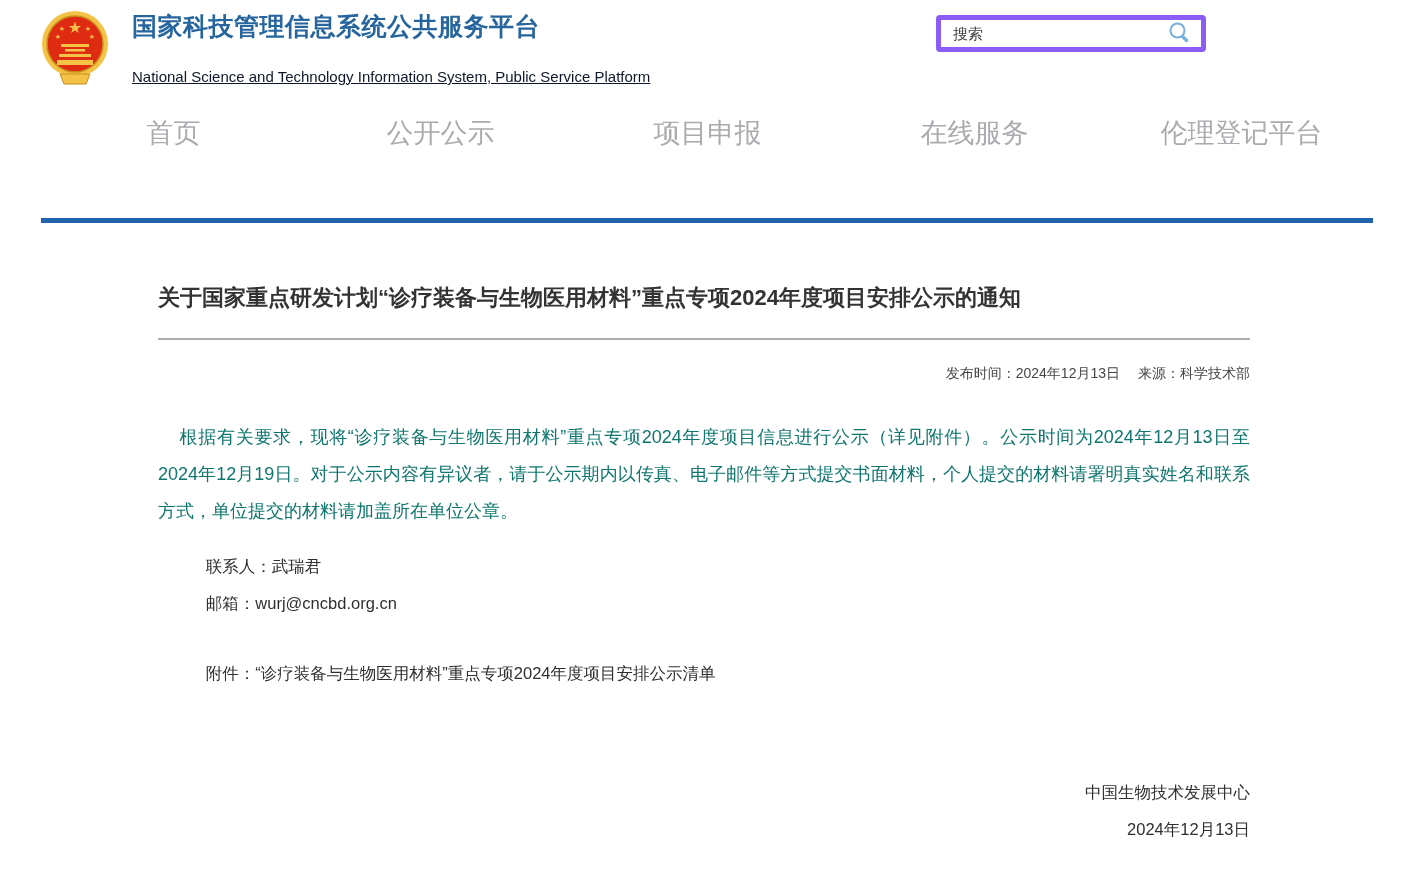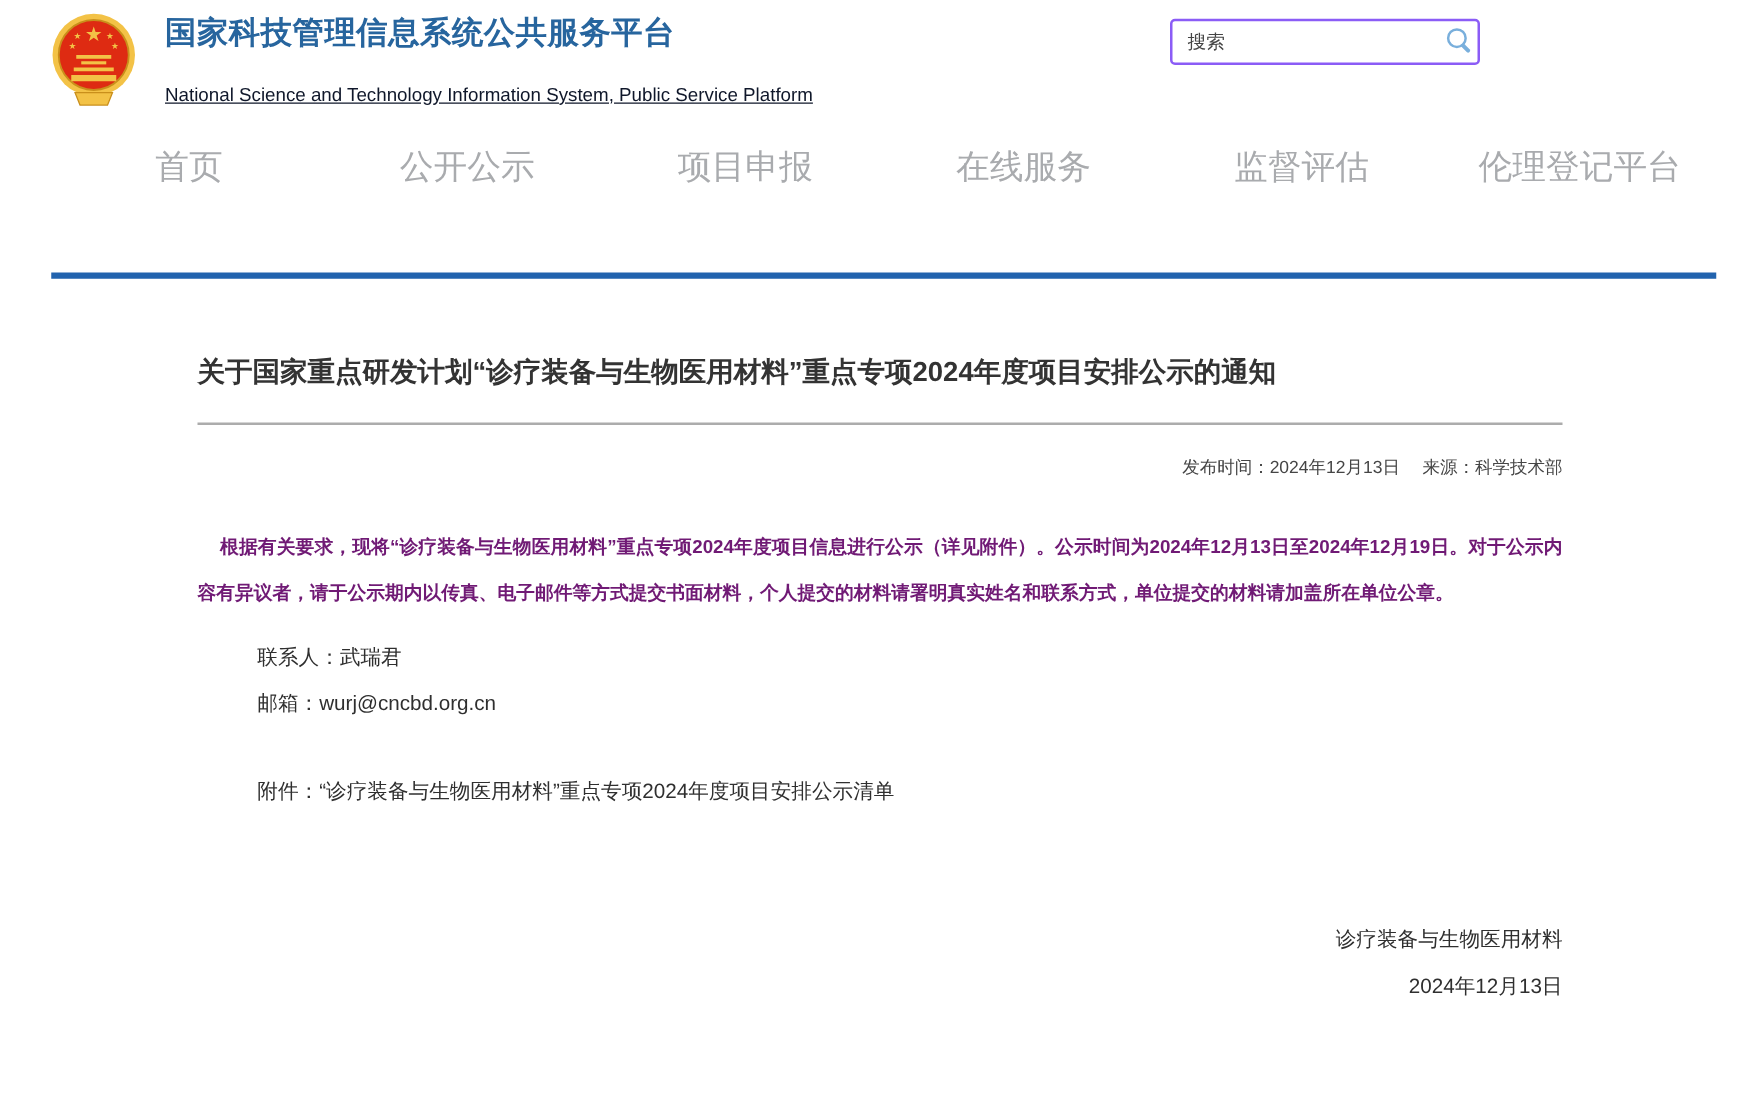--- a/index.html
+++ b/index.html
@@ -16,22 +16,22 @@
   .brand { position:absolute; left:40px; top:8px; display:flex; align-items:flex-start; cursor:pointer; }
   .emblem { width:70px; height:80px; flex:0 0 auto; }
   .brand-text { margin-left:22px; padding-top:4px; }
   .site-title {
     font-size:25px; font-weight:bold; color:#27659E;
     letter-spacing:0.5px; line-height:1.15; white-space:nowrap;
   }
   .site-subtitle { margin-top:27px; font-size:15px; color:#0f172a; white-space:nowrap;text-decoration:underline; }
 
   .search-box {
-    position:absolute; left:936px; top:15px; width:248px; height:37px;
-    border:2px solid #8b5cf6; border-radius:4px; box-sizing:border-box;
+    position:absolute; left:936px; top:15px; width:270px; height:37px;
+    border:5px solid #8b5cf6; border-radius:4px; box-sizing:border-box;
     display:flex; align-items:center; background:#fff;
   }
   .search-box input {
     flex:1; border:none; outline:none; background:transparent;
     padding:0 0 0 12px; font-size:15px; color:#333;
     font-family:"Liberation Sans","DejaVu Sans",sans-serif;
   }
   .search-box input::placeholder { color:#444; opacity:1; }
   .search-btn {
     width:44px; height:100%; display:flex; align-items:center; justify-content:center;
@@ -65,22 +65,22 @@
   .title-rule {
     margin-top:25px; height:0;
     border:none; border-top:2px solid #ACACAC;
   }
   .meta {
     margin-top:25px; text-align:right; font-size:14px; color:#454545;
   }
   .meta-source { margin-left:18px; }
 
   .body-text {
-    margin-top:36px; font-size:15px; line-height:37px;
-    text-indent:1.2em; color:#701a75; text-align:justify;font-weight:bold;
+    margin-top:36px; font-size:18px; line-height:37px;
+    text-indent:1.2em; color:#0f766e; text-align:justify;
   }
   .contact-line {
     font-size:16.5px; line-height:37px; padding-left:2.9em; color:#2F2F2F;
   }
   .attachment-line {
     margin-top:33px; font-size:16.5px; line-height:37px;
     padding-left:2.9em; color:#2F2F2F; cursor:pointer;
   }
   .signature { margin-top:82px; text-align:right; font-size:16.5px; line-height:37px; color:#2F2F2F; }
 </style>
@@ -126,39 +126,38 @@
         </span>
       </button>
     </div>
   </div>
 
   <div class="nav">
     <div class="nav-item">首页</div>
     <div class="nav-item">公开公示</div>
     <div class="nav-item">项目申报</div>
     <div class="nav-item">在线服务</div>
-    <div class="nav-item">监督评估</div>
     <div class="nav-item">伦理登记平台</div>
   </div>
 
   <div class="blue-rule"></div>
 
   <div class="article">
     <div class="doc-title">关于国家重点研发计划“诊疗装备与生物医用材料”重点专项2024年度项目安排公示的通知</div>
     <hr class="title-rule">
     <div class="meta">
       <span>发布时间：2024年12月13日</span><span class="meta-source">来源：科学技术部</span>
     </div>
 
     <p class="body-text">根据有关要求，现将“诊疗装备与生物医用材料”重点专项2024年度项目信息进行公示（详见附件）。公示时间为2024年12月13日至2024年12月19日。对于公示内容有异议者，请于公示期内以传真、电子邮件等方式提交书面材料，个人提交的材料请署明真实姓名和联系方式，单位提交的材料请加盖所在单位公章。</p>
 
     <div class="contact-line">联系人：武瑞君</div>
     <div class="contact-line">邮箱：wurj@cncbd.org.cn</div>
 
     <div class="attachment-line">附件：“诊疗装备与生物医用材料”重点专项2024年度项目安排公示清单</div>
 
     <div class="signature">
-      <div>诊疗装备与生物医用材料</div>
+      <div>中国生物技术发展中心</div>
       <div>2024年12月13日</div>
     </div>
   </div>
 
 </div>
 
 </body></html>

